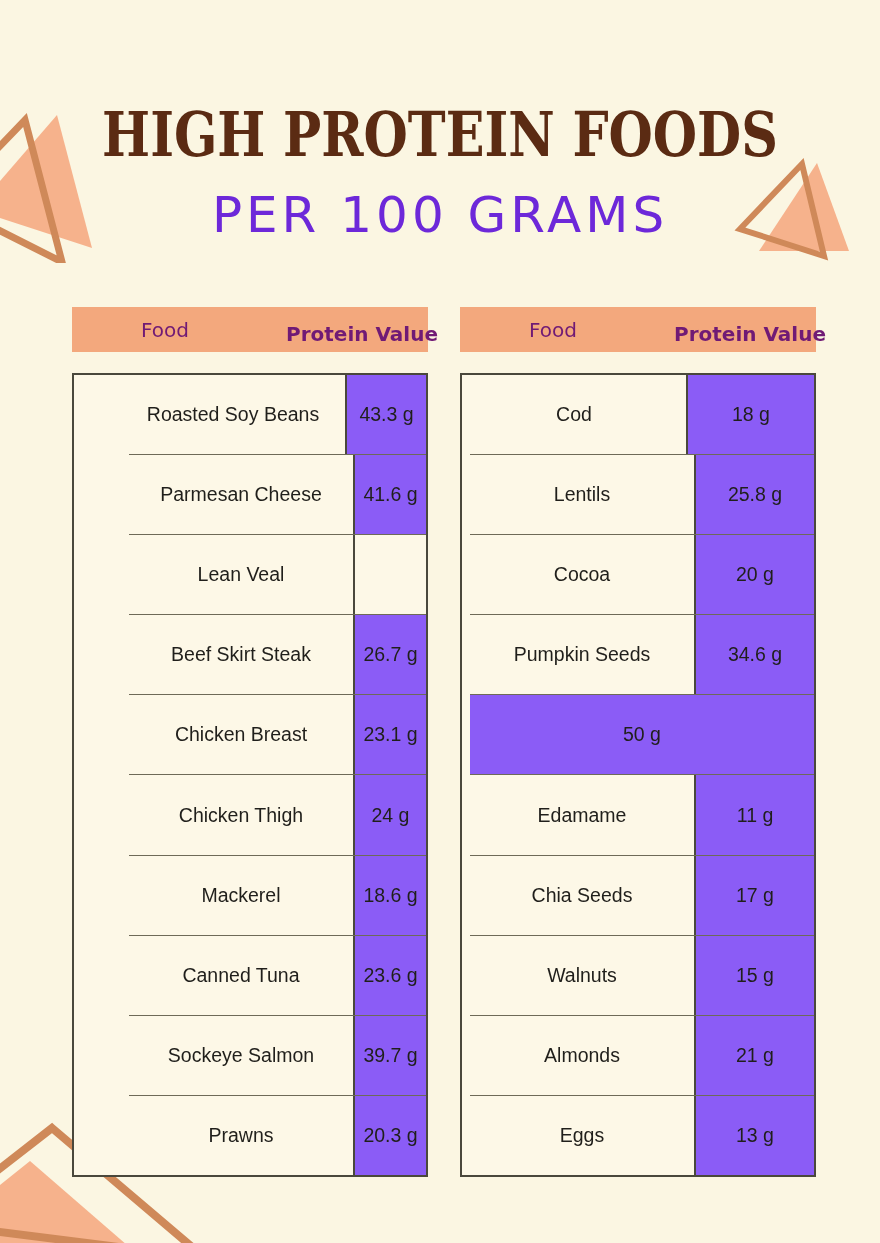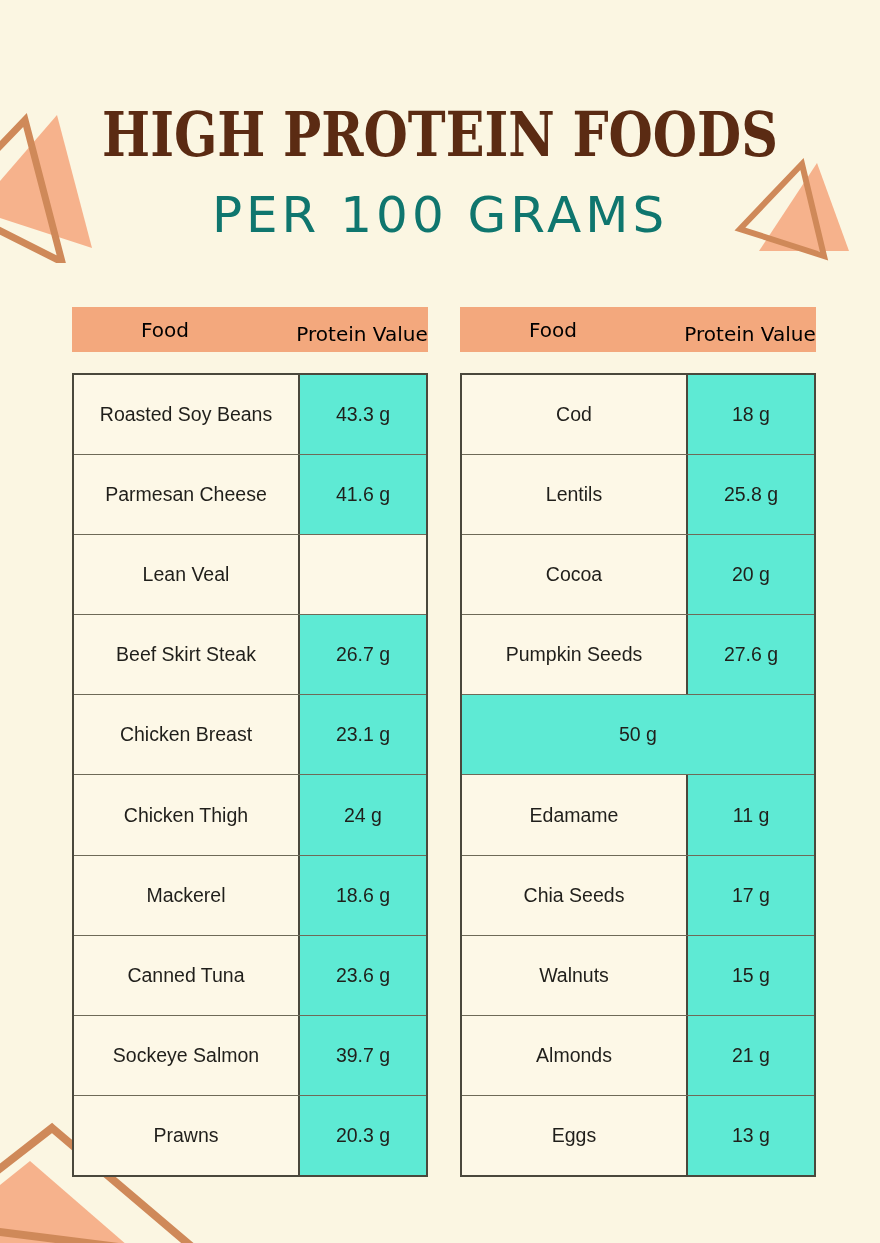--- a/index.html
+++ b/index.html
@@ -25,58 +25,58 @@
     transform:scaleX(0.82);
     transform-origin:50% 50%;
     letter-spacing:0px;
   }
   .subtitle{
     position:absolute;top:190px;left:0;width:100%;
     text-align:center;
     font-family:"DejaVu Sans", sans-serif;
     font-weight:400;
     font-size:50px;line-height:1;
-    color:#0f766e;
+    color:#6d28d9;
     letter-spacing:4px;
   }
 
   .colhead{
     position:absolute;top:307px;width:356px;height:45px;
     background:#F3A87D;
   }
   .colhead .h-food,
   .colhead .h-val{
     position:absolute;
     font-family:"DejaVu Sans", sans-serif;
-    font-size:20px;color:#000000;
+    font-size:20px;color:#701a75;
     white-space:nowrap;
   }
   .colhead .h-food{left:93px;top:50%;transform:translate(-50%,-50%);}
-  .colhead .h-val{left:290px;top:calc(50% + 4px);transform:translate(-50%,-50%);}
+  .colhead .h-val{left:290px;top:calc(50% + 4px);transform:translate(-50%,-50%);font-weight:bold;}
   .colhead.left{left:72px;}
   .colhead.right{left:460px;}
 
   .table{
     position:absolute;top:373px;width:356px;height:804px;
     border:2px solid #4A483C;
     box-sizing:border-box;
     display:flex;flex-direction:column;
     background:#FDF8E7;
   }
-  .table.left{left:72px;}
+  .table.left{left:72px;padding-left:47px;}
   .table.right{left:460px;}
   .row{flex:1;display:flex;min-height:0;}
-  .row + .row{border-top:1px solid #6E6A58;}
+  .row + .row{border-top:1px solid #6E6A58;margin-left:8px;}
   .cell{
     display:flex;align-items:center;justify-content:center;
     font-size:19.5px;color:#201F1B;
     box-sizing:border-box;
   }
   .cell.food{width:226px;border-right:2px solid #4A483C;}
-  .cell.value{flex:1;background:#5eead4;}
+  .cell.value{flex:1;background:#8b5cf6;}
 </style>
 </head>
 <body>
 
 <div class="page">
 
   <svg class="deco tl" width="100" height="165" viewBox="0 0 100 165">
     <polygon points="57,17 92,150 -25,112" fill="#F6B28C"></polygon>
     <polygon points="25,22 62,164 -55,105" fill="none" stroke="#CF8959" stroke-width="7"></polygon>
   </svg>
@@ -152,21 +152,21 @@
       <div class="row">
         <div class="cell food">Lentils</div>
         <div class="cell value">25.8 g</div>
       </div>
       <div class="row">
         <div class="cell food">Cocoa</div>
         <div class="cell value">20 g</div>
       </div>
       <div class="row">
         <div class="cell food">Pumpkin Seeds</div>
-        <div class="cell value">27.6 g</div>
+        <div class="cell value">34.6 g</div>
       </div>
       <div class="row">
         <div class="cell value">50 g</div>
       </div>
       <div class="row">
         <div class="cell food">Edamame</div>
         <div class="cell value">11 g</div>
       </div>
       <div class="row">
         <div class="cell food">Chia Seeds</div>

